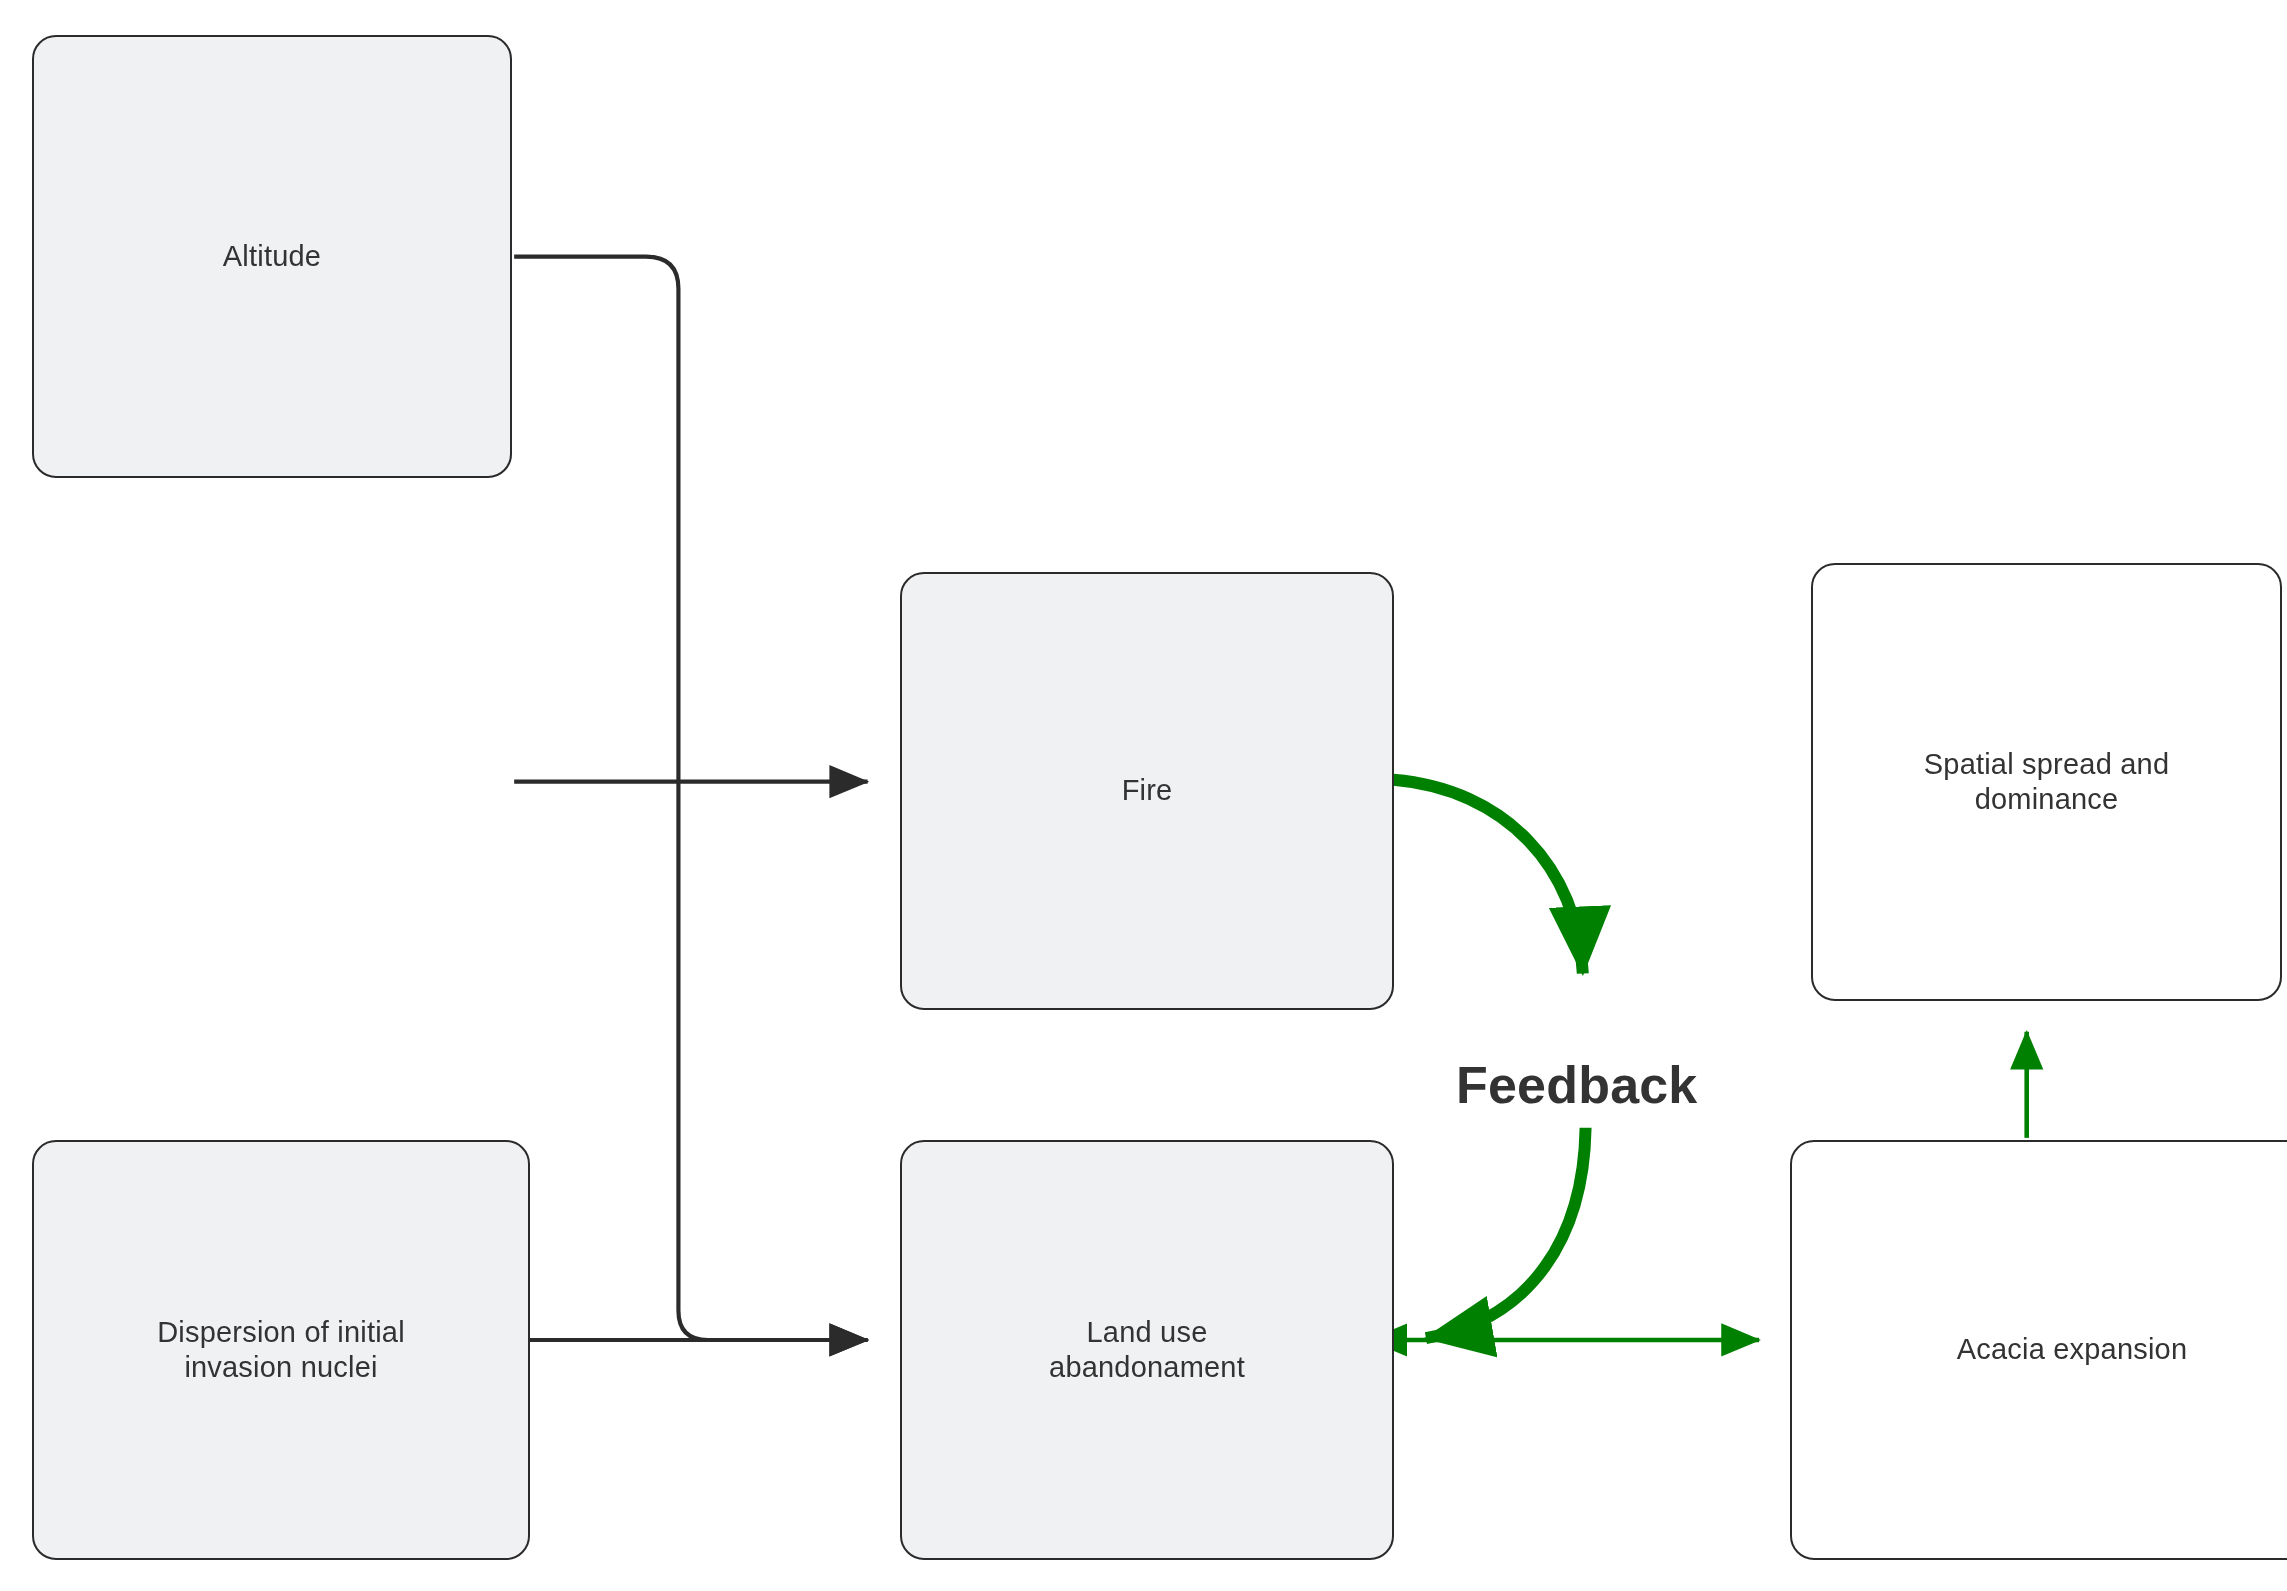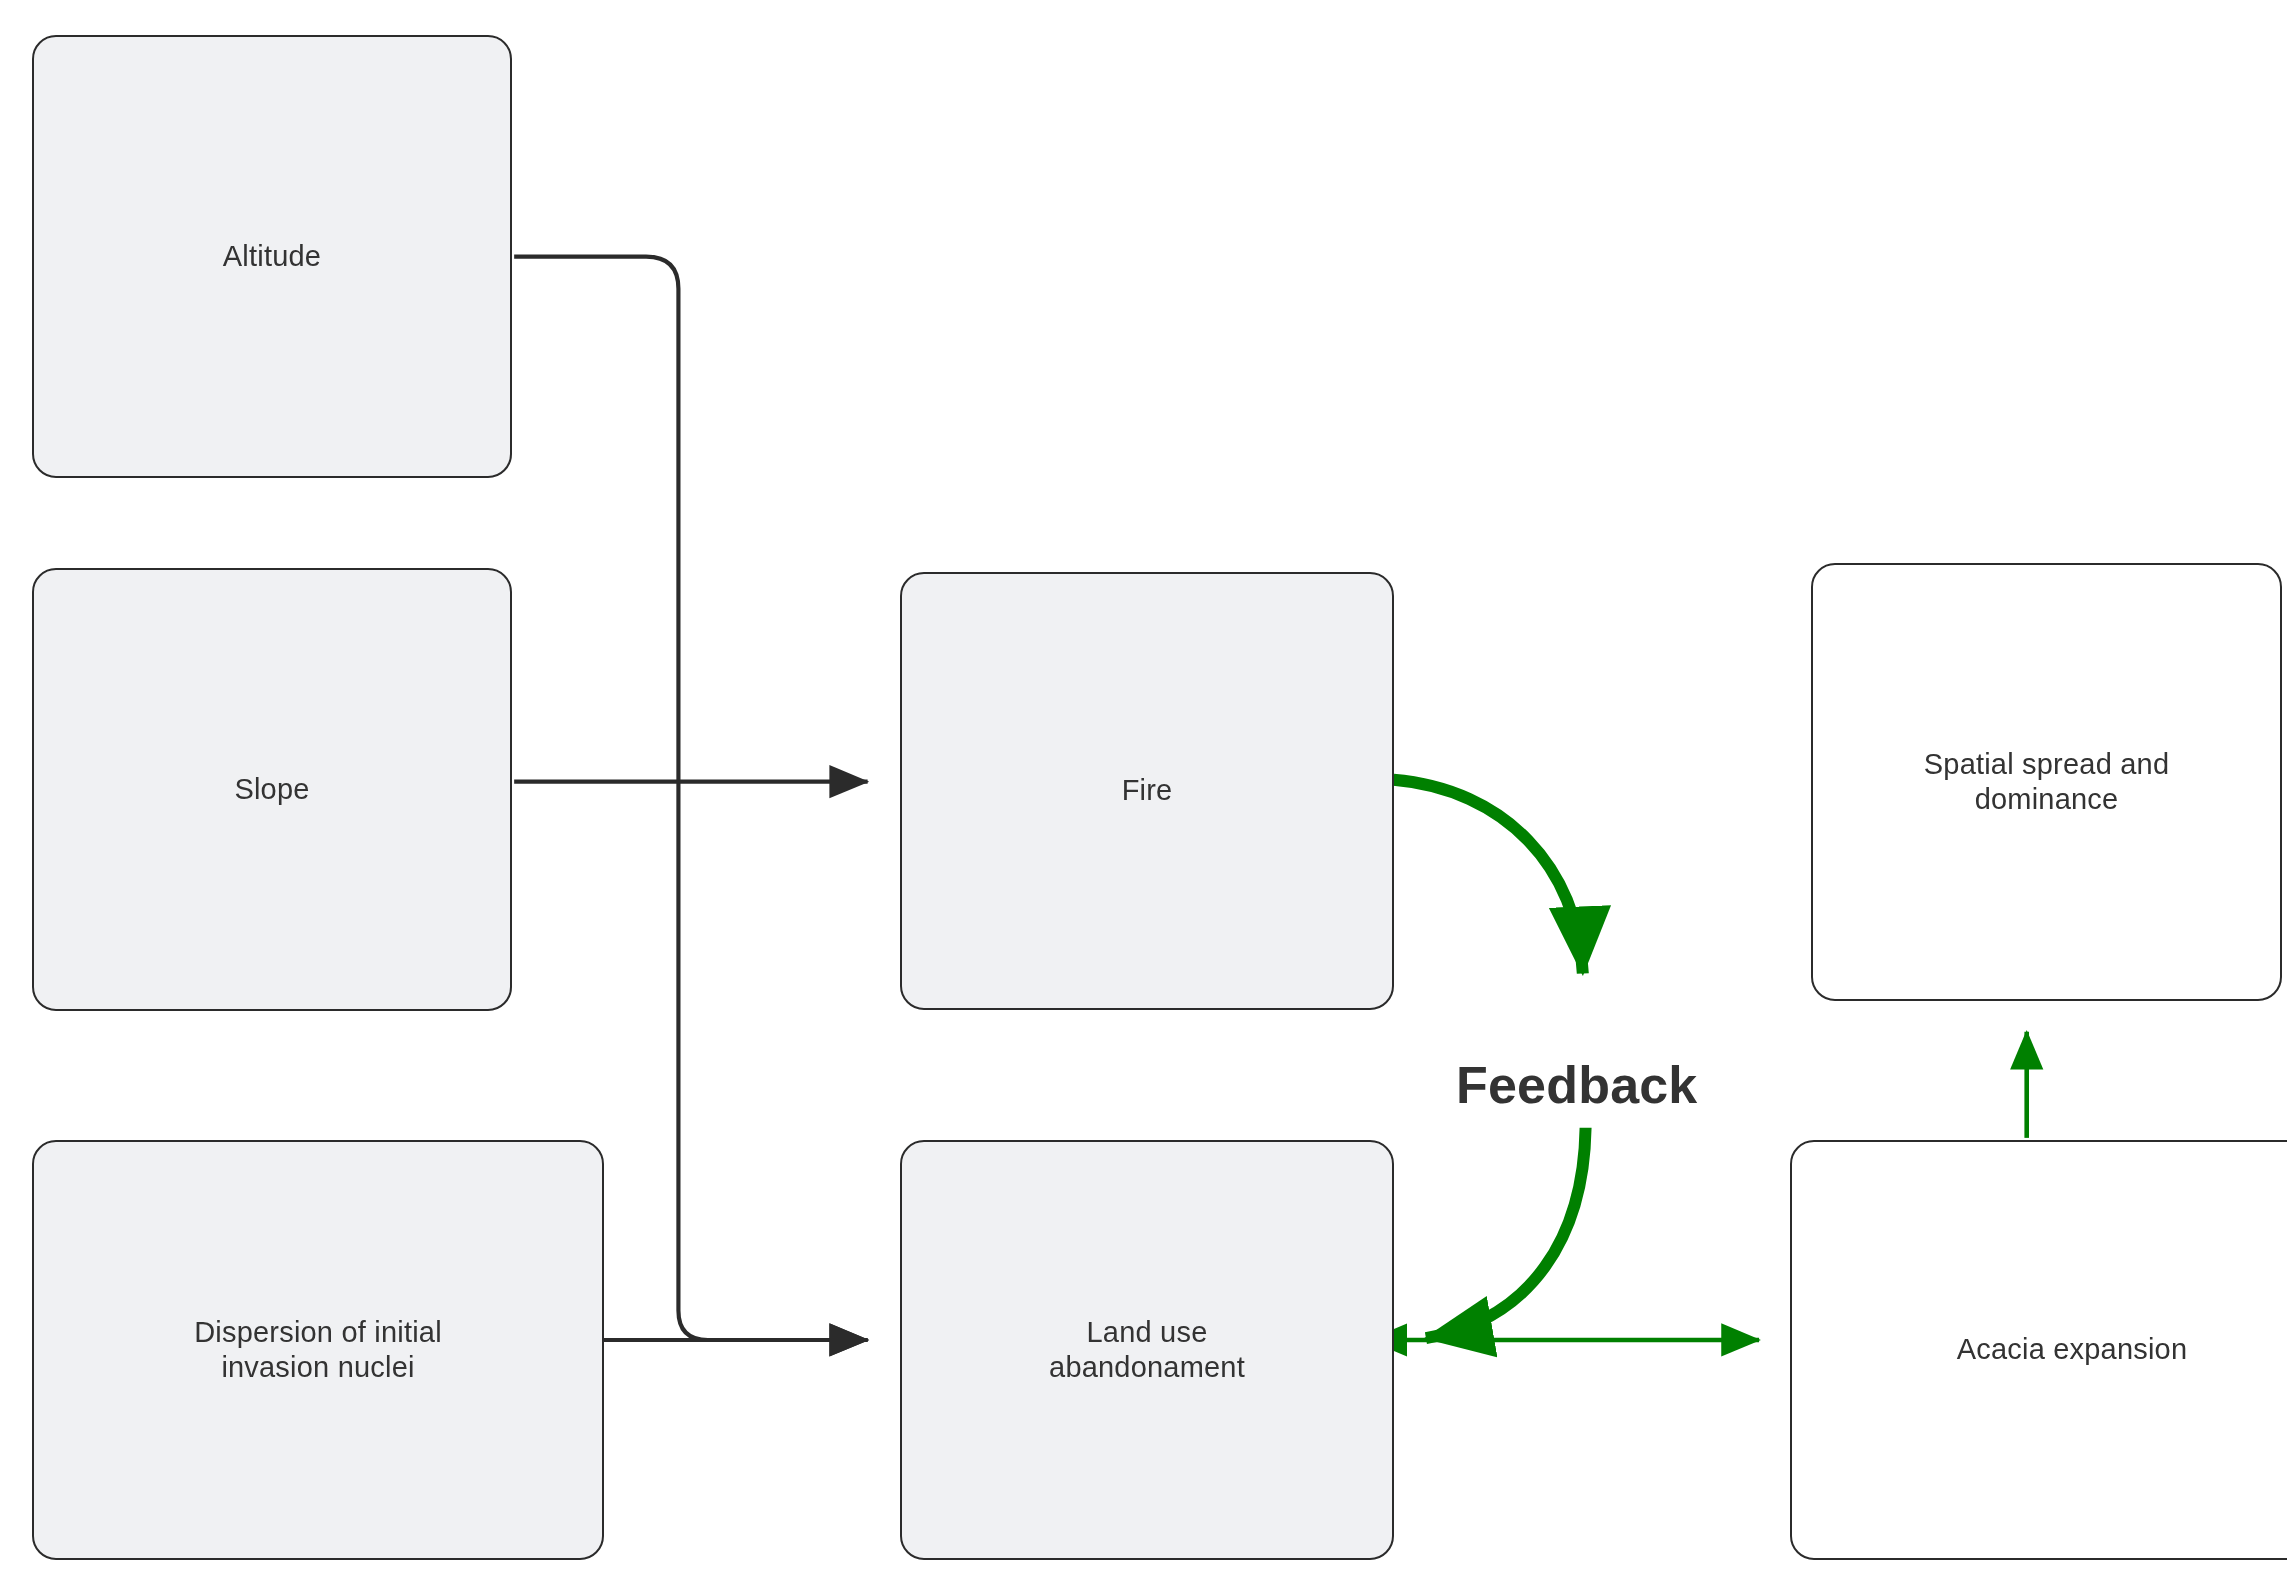--- a/index.html
+++ b/index.html
@@ -91,25 +91,22 @@
 
     <path d="M 1522,1452 L 1906,1452" fill="none" stroke="#008000" stroke-width="5" marker-start="url(#arrow-green-thin-start)" marker-end="url(#arrow-green-thin)"></path>
 
     <path d="M 2196,1233 L 2196,1118" fill="none" stroke="#008000" stroke-width="5" marker-end="url(#arrow-green-thin)"></path>
   </svg>
 
   <div class="node filled" style="left:32px; top:35px; width:480px; height:443px;">
     <span class="node-label">Altitude</span>
   </div>
 
-  <div class="node filled" style="left:32px; top:568px; width:480px; height:443px;">
-    <span class="node-label">Slope</span>
-  </div>
 
-  <div class="node filled" style="left:32px; top:1140px; width:572px; height:420px;">
+  <div class="node filled" style="left:32px; top:1140px; width:498px; height:420px;">
     <span class="node-label">Dispersion of initial
 invasion nuclei</span>
   </div>
 
   <div class="node filled" style="left:900px; top:1140px; width:494px; height:420px;">
     <span class="node-label">Land use
 abandonament</span>
   </div>
 
   <div class="node filled" style="left:900px; top:572px; width:494px; height:438px;">

